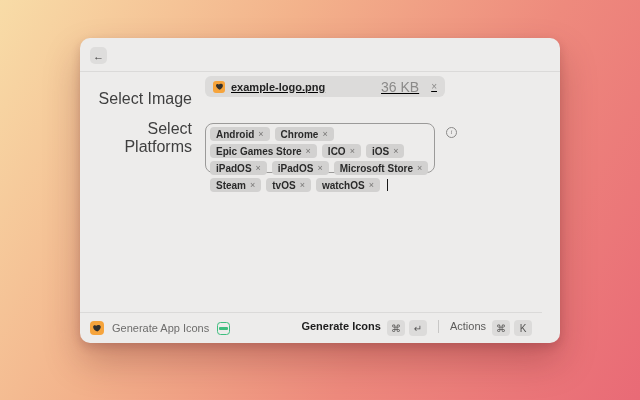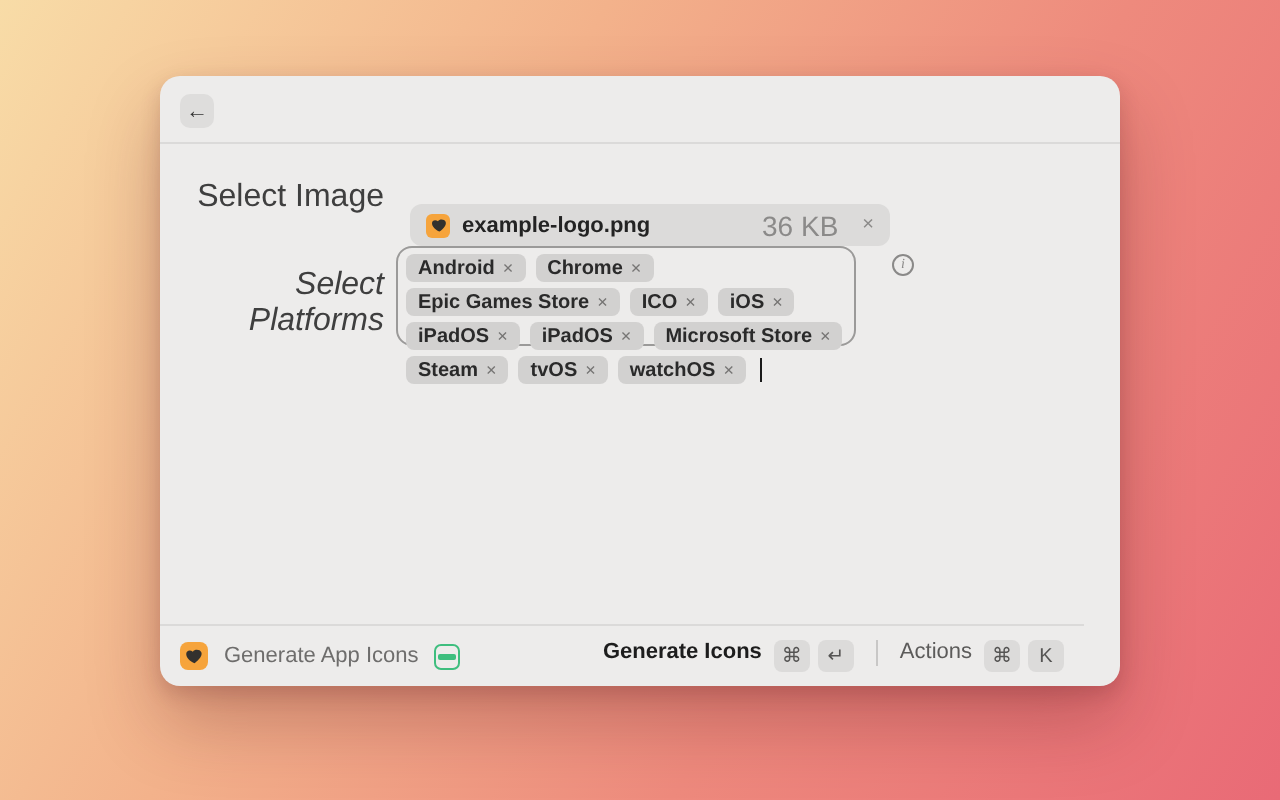--- a/index.html
+++ b/index.html
@@ -24,38 +24,38 @@
     display:flex; align-items:center; justify-content:center;
     font-size:11px; color:#333; cursor:pointer; font-family:inherit;
   }
 
   
   .field-label {
     position:absolute; left:0; width:112px; text-align:right;
     font-size:16px; color:#3f3f3f; font-weight:500;
   }
   .label-image { top:52px; }
-  .label-platforms { top:96px;font-style:italic; }
+  .label-platforms { top:82px; }
 
   .file-chip {
-    position:absolute; left:125px; top:64px; width:240px; height:21px;
+    position:absolute; left:125px; top:38px; width:240px; height:21px;
     background:#DCDBDA; border-radius:6px;
-    display:flex; align-items:center; padding:0 8px; gap:6px;
+    display:flex; align-items:center; padding:0 8px; gap:6px;text-decoration:underline;
   }
   .app-icon {
     width:12px; height:12px; border-radius:3px; background:var(--accent, #F6A43C);
     display:flex; align-items:center; justify-content:center; flex:0 0 auto;
   }
   .app-icon svg { display:block; }
   .file-name { font-size:11px; font-weight:700; color:#232323; white-space:nowrap; }
   .file-size { margin-left:auto; font-size:14px; color:#8B8A89;text-align:right; }
   .chip-remove { font-size:10px; color:#8B8A89; cursor:pointer; margin-left:6px; }
 
   .platforms-box {
-    position:absolute; left:118px; top:85px; width:230px; height:50px;
+    position:absolute; left:125px; top:85px; width:230px; height:50px;
     border:1px solid #9B9A99; border-radius:8px;
     padding:3px 4px; display:flex; flex-wrap:wrap; align-content:flex-start;
     gap:3px 5px; cursor:text;
   }
   .tag {
     background:#D2D1D0; border-radius:4px; height:14px;
     display:inline-flex; align-items:center; gap:4px; padding:0 6px;
     font-size:10px; font-weight:700; color:#2a2a2a; white-space:nowrap; cursor:default;
   }
   .tag .x { font-size:9px; font-weight:400; color:#767574; cursor:pointer; }

